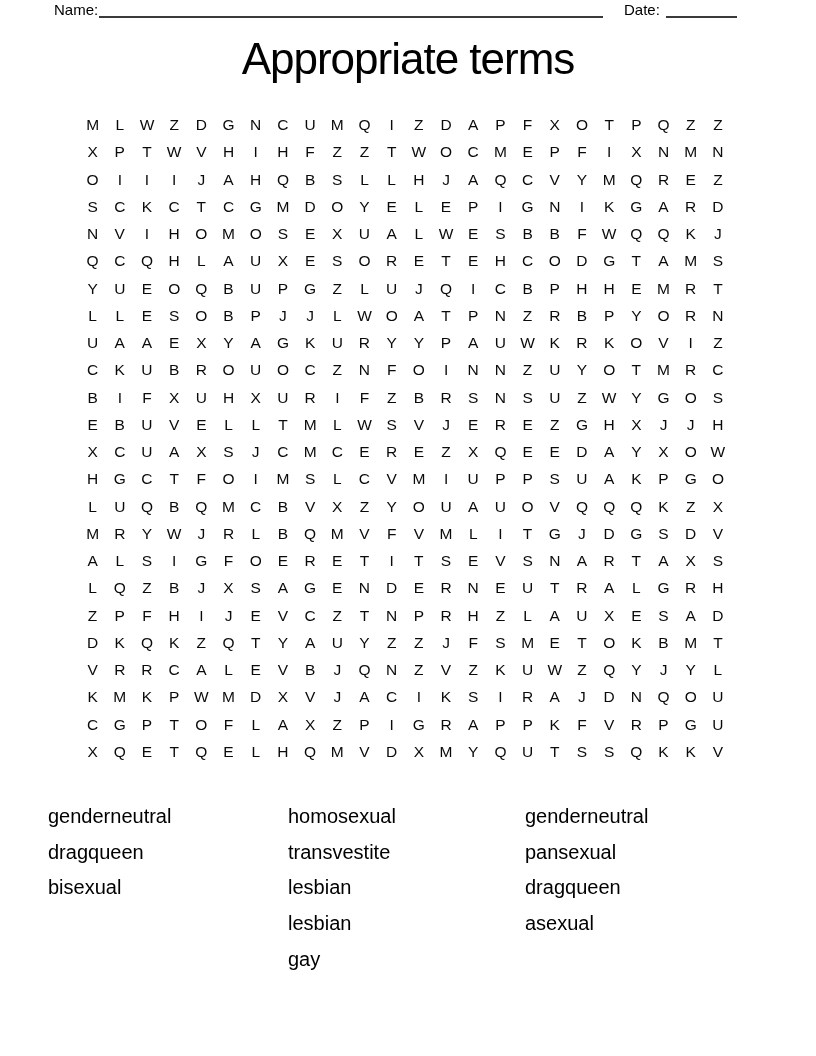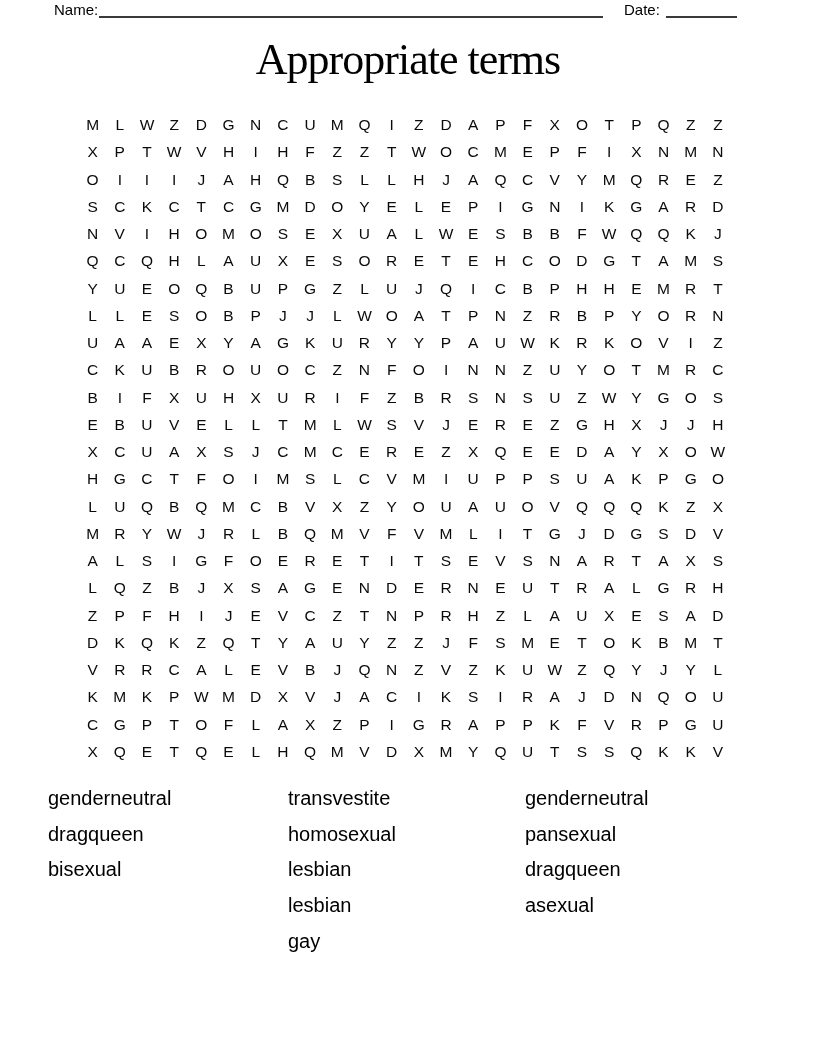--- a/index.html
+++ b/index.html
@@ -68,41 +68,41 @@
 
   
   .word-list {
     position: absolute;
     top: 781px;
     left: 0;
     width: 816px;
   }
   .word-col {
     position: absolute;
-    top: 0;
+    top: 18px;
   }
   #word-col-0 { left: 48px; }
   #word-col-1 { left: 288px; }
   #word-col-2 { left: 525px; }
   .word-item {
     font-size: 20px;
     line-height: 35.7px;
     color: #000000;
     white-space: nowrap;
   }
 </style>
 </head>
 <body>
 
 <div id="name-label" class="hdr-label">Name:</div>
 <div id="name-line" class="hdr-line"></div>
 <div id="date-label" class="hdr-label">Date:</div>
 <div id="date-line" class="hdr-line"></div>
 
-<h1 class="page-title" style="margin:0;font-family:Liberation Serif, serif;">Appropriate terms</h1>
+<h1 class="page-title" style="margin:0;">Appropriate terms</h1>
 
 <div class="grid">
     <div class="grid-row">
       <span class="grid-cell">M</span>
       <span class="grid-cell">L</span>
       <span class="grid-cell">W</span>
       <span class="grid-cell">Z</span>
       <span class="grid-cell">D</span>
       <span class="grid-cell">G</span>
       <span class="grid-cell">N</span>
@@ -724,22 +724,22 @@
     </div>
   </div>
 
 <div class="word-list">
   <div id="word-col-0" class="word-col">
       <div class="word-item">genderneutral</div>
       <div class="word-item">dragqueen</div>
       <div class="word-item">bisexual</div>
     </div>
   <div id="word-col-1" class="word-col">
+      <div class="word-item">homosexual</div>
       <div class="word-item">transvestite</div>
-      <div class="word-item">homosexual</div>
       <div class="word-item">lesbian</div>
       <div class="word-item">lesbian</div>
       <div class="word-item">gay</div>
     </div>
   <div id="word-col-2" class="word-col">
       <div class="word-item">genderneutral</div>
       <div class="word-item">pansexual</div>
       <div class="word-item">dragqueen</div>
       <div class="word-item">asexual</div>
     </div>

